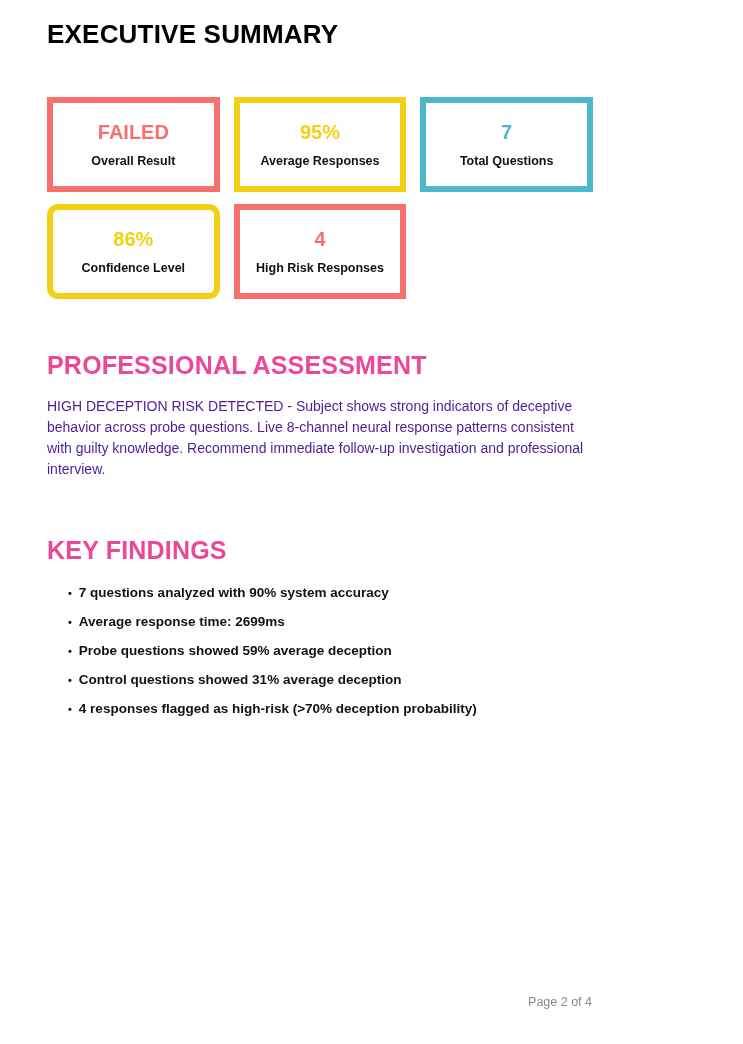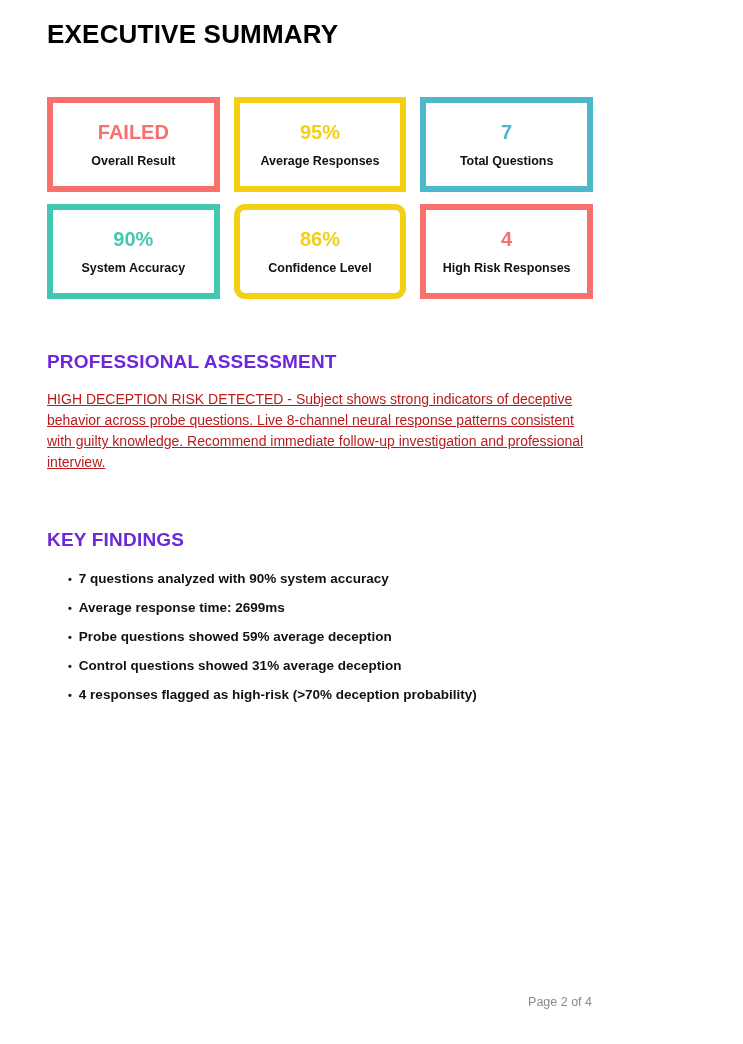--- a/index.html
+++ b/index.html
@@ -52,34 +52,33 @@
   }
   .card-label {
     margin-top: 13px;
     font-size: 12.5px;
     font-weight: bold;
     color: #111111;
     line-height: 1;
   }
   .section-heading {
     margin: 0;
-    font-size: 19px;
+    font-size: 25px;
     font-weight: bold;
-    color: #6d28d9;
+    color: #ec4899;
     letter-spacing: 0.2px;
   }
   .assessment-heading {
     margin-top: 52px;
   }
   .assessment-body {
     margin: 16px 0 0 0;
     font-size: 14px;
     line-height: 21px;
-    color: #b91c1c;
-    text-decoration: underline;
+    color: #4c1d95;
   }
   .findings-heading {
     margin-top: 56px;
   }
   .findings-list {
     list-style: none;
     margin: 21px 0 0 0;
     padding: 0 0 0 21px;
   }
   .finding {
@@ -122,24 +121,20 @@
       <div class="card" style="border-color: rgb(244, 208, 20);">
         <div class="card-value" style="color: rgb(244, 208, 20);">95%</div>
         <div class="card-label">Average Responses</div>
       </div>
 
       <div class="card" style="border-color: rgb(77, 184, 202);">
         <div class="card-value" style="color: rgb(77, 184, 202);">7</div>
         <div class="card-label">Total Questions</div>
       </div>
 
-      <div class="card" style="border-color: rgb(67, 199, 176);">
-        <div class="card-value" style="color: rgb(67, 199, 176);">90%</div>
-        <div class="card-label">System Accuracy</div>
-      </div>
 
       <div class="card" style="border-color: rgb(244, 208, 20); border-radius: 11px;">
         <div class="card-value" style="color: rgb(244, 208, 20);">86%</div>
         <div class="card-label">Confidence Level</div>
       </div>
 
       <div class="card" style="border-color: rgb(247, 112, 109);">
         <div class="card-value" style="color: rgb(247, 112, 109);">4</div>
         <div class="card-label">High Risk Responses</div>
       </div>

